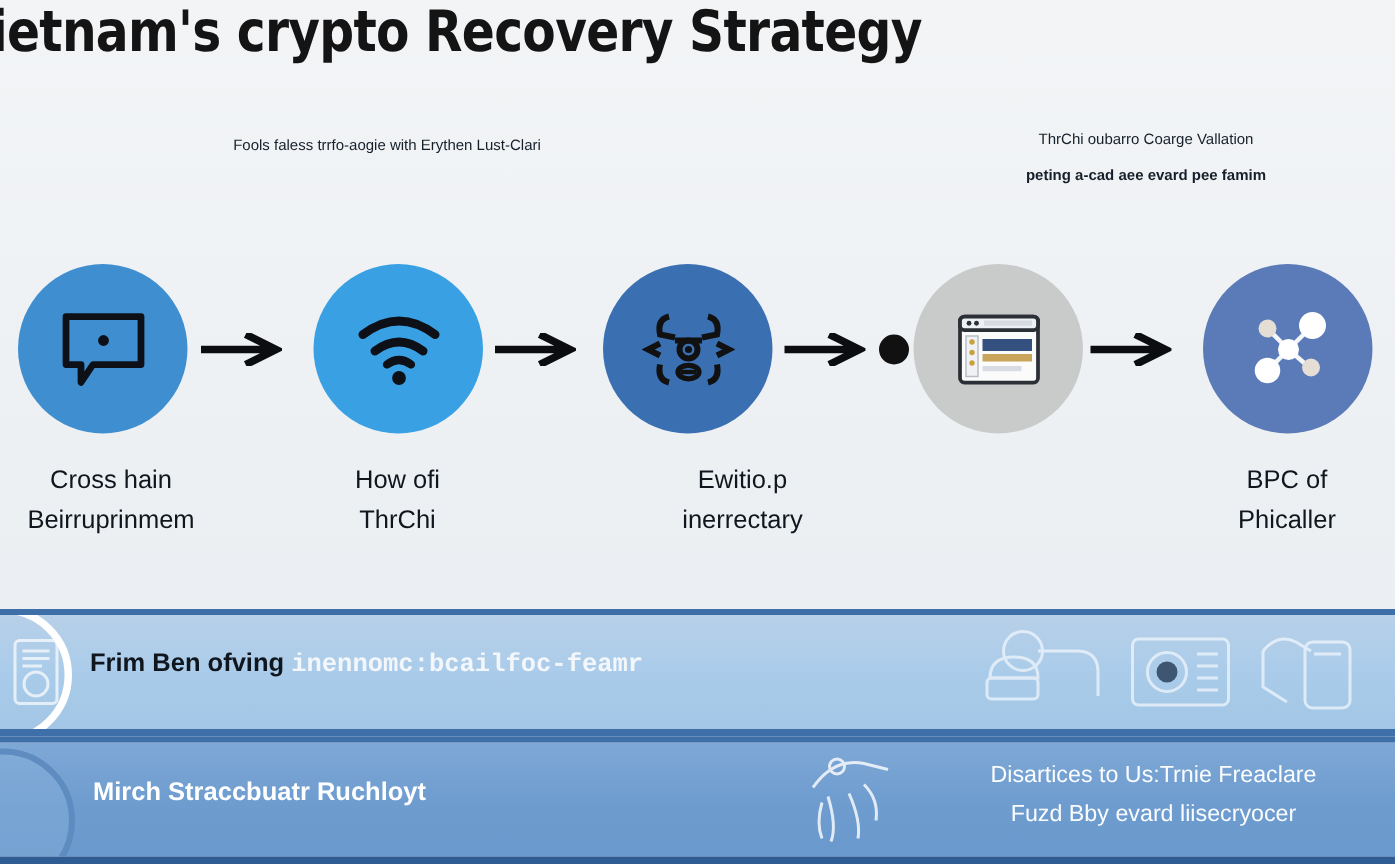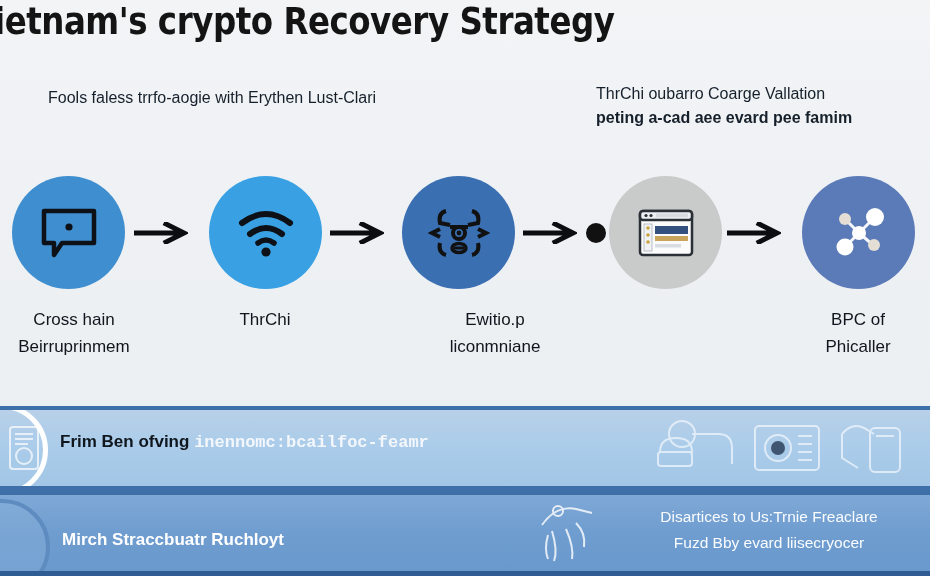--- a/index.html
+++ b/index.html
@@ -15,21 +15,21 @@
   
   .title{
     position:absolute;left:-6px;top:-2px;width:660px;height:46px;
     font-size:38px;font-weight:700;color:#141414;
     letter-spacing:-0.5px;line-height:46px;white-space:nowrap;
     font-family:"DejaVu Sans Condensed","Liberation Sans",sans-serif;
     transform:scaleX(0.95);transform-origin:left center;
   }
 
   
-  .cap{position:absolute;color:#16202b;font-size:16px;line-height:24px;}
+  .cap{position:absolute;text-align:center;color:#16202b;font-size:10px;line-height:24px;}
   .cap .l1{font-weight:500;}
   .cap .l2{font-weight:500;}
   .cap-left{left:48px;top:86px;width:420px;}
   .cap-right{left:596px;top:82px;width:336px;}
   .cap-right .l1{font-weight:500;}
   .cap-right .l2{font-weight:600;}
 
   
   .flow{position:absolute;left:0;top:176px;width:930px;height:115px;}
   .node{position:absolute;top:0;width:113px;height:113px;border-radius:50%;
@@ -58,21 +58,21 @@
       border-top:4px solid #3f6fa8;border-bottom:5px solid #3f6fa8;}
   .b2{top:491px;height:76px;background:linear-gradient(180deg,#7ea8d6 0%,#6e9ccf 55%,#6a99cd 100%);
       border-top:4px solid #3f6fa8;border-bottom:6px solid #2f5c93;}
   .b-circle{position:absolute;left:-44px;top:-6px;width:92px;height:92px;border-radius:50%;
             border:5px solid #ffffff;box-sizing:border-box;}
   .b-circle2{position:absolute;left:-46px;top:4px;width:96px;height:96px;border-radius:50%;
              border:4px solid #5e8cc0;box-sizing:border-box;background:rgba(140,180,220,.35);}
   .b1txt{position:absolute;left:60px;top:22px;font-size:17px;font-weight:700;white-space:nowrap;}
   .b1txt .dark{color:#10161d;}
   .b1txt .light{color:#f3f7fb;font-weight:600;font-family:Liberation Mono, monospace;}
-  .b2txt{position:absolute;left:62px;top:35px;font-size:17px;font-weight:700;color:#ffffff;white-space:nowrap;}
+  .b2txt{position:absolute;left:62px;top:23px;font-size:17px;font-weight:700;color:#ffffff;white-space:nowrap;}
   .b2right{position:absolute;left:610px;top:9px;width:318px;text-align:center;color:#fafcfe;
            font-size:15.5px;line-height:26px;font-weight:500;}
   .b-icons{position:absolute;right:18px;top:8px;display:flex;gap:14px;align-items:center;opacity:.75;}
   .b2-ico{position:absolute;left:536px;top:6px;opacity:.8;}
 </style>
 </head>
 <body>
 
 <div class="stage">
 
@@ -166,25 +166,26 @@
         </svg>
     </div>
     <div class="dot"></div>
   </div>
 
   <div class="nlabel l-1">
     <div>Cross hain</div>
     <div>Beirruprinmem</div>
   </div>
   <div class="nlabel l-2">
+    <div>How ofi</div>
     <div>ThrChi</div>
   </div>
   <div class="nlabel l-3">
     <div>Ewitio.p</div>
-    <div>liconmniane</div>
+    <div>inerrectary</div>
   </div>
   <div class="nlabel l-5">
     <div>BPC of</div>
     <div>Phicaller</div>
   </div>
 
   <div class="banner b1">
     <div class="b-circle"></div>
     <svg style="position:absolute;left:4px;top:14px;opacity:.7" width="40" height="48" viewBox="0 0 40 48">
       <rect x="6" y="3" width="28" height="42" rx="3" fill="none" stroke="#ffffff" stroke-width="2"></rect>

